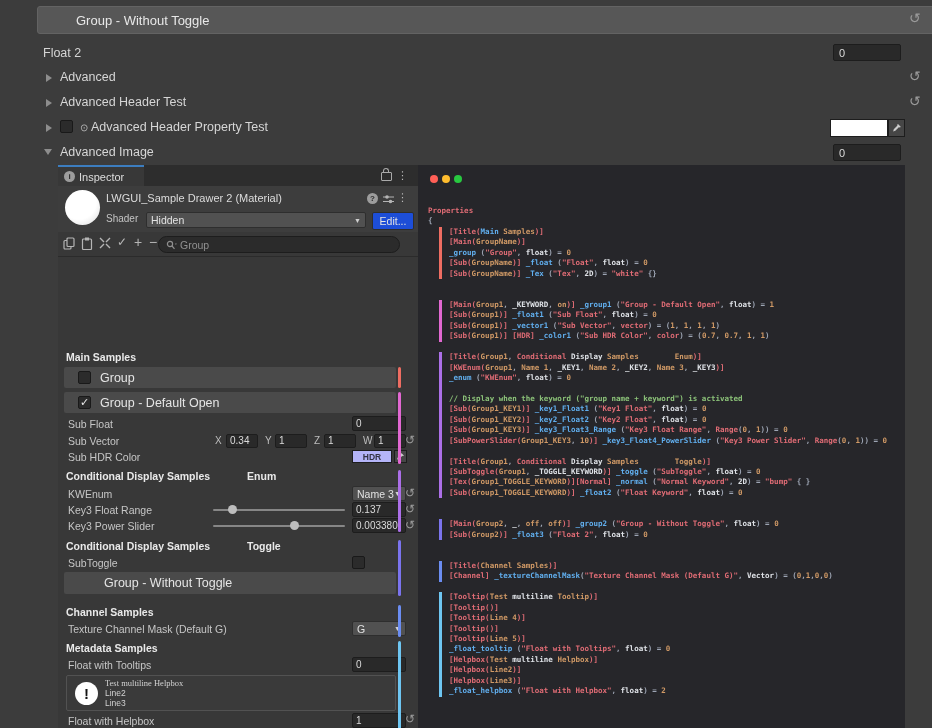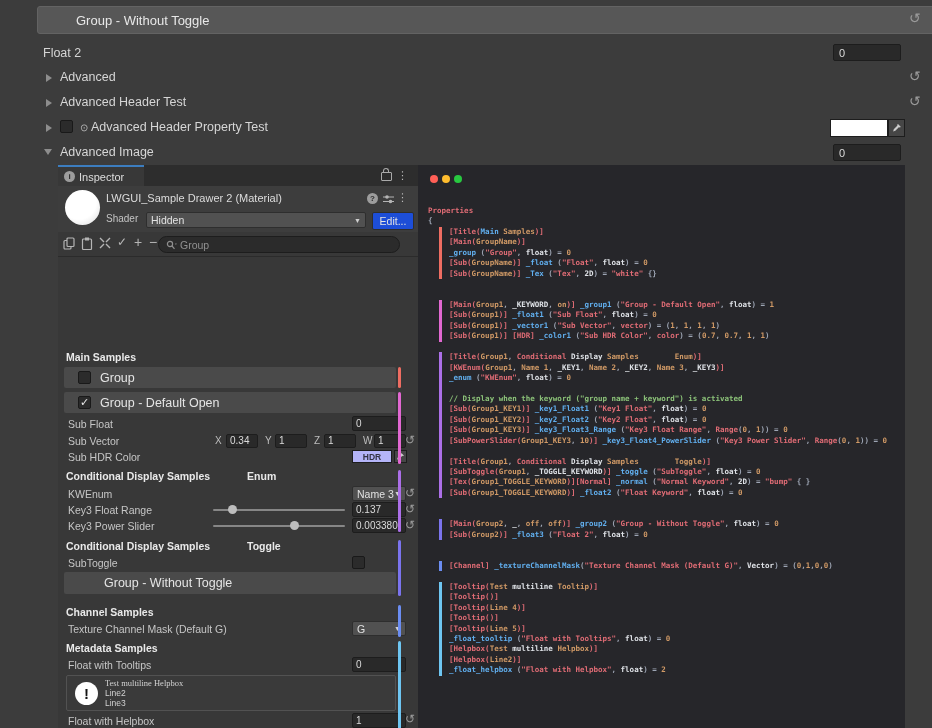--- a/index.html
+++ b/index.html
@@ -362,27 +362,29 @@
         <div class="cl ind"><i class="cbar bar-purple"></i><span class="tk-attr">[Title(</span><span class="tk-arg">Group1</span><span class="tk-pl">, </span><span class="tk-attr">Conditional</span><span class="tk-pl"> </span><span class="tk-kw">Display</span><span class="tk-pl"> </span><span class="tk-arg">Samples</span><span class="tk-pl">        </span><span class="tk-arg">Toggle</span><span class="tk-attr">)]</span></div>
         <div class="cl ind"><i class="cbar bar-purple"></i><span class="tk-attr">[SubToggle(</span><span class="tk-arg">Group1</span><span class="tk-pl">, </span><span class="tk-kw">_TOGGLE_KEYWORD</span><span class="tk-attr">)]</span><span class="tk-pl"> </span><span class="tk-id">_toggle</span><span class="tk-pl"> (</span><span class="tk-str">"SubToggle"</span><span class="tk-pl">, </span><span class="tk-kw">float</span><span class="tk-pl">) = </span><span class="tk-arg">0</span></div>
         <div class="cl ind"><i class="cbar bar-purple"></i><span class="tk-attr">[Tex(</span><span class="tk-arg">Group1_TOGGLE_KEYWORD</span><span class="tk-attr">)][Normal]</span><span class="tk-pl"> </span><span class="tk-id">_normal</span><span class="tk-pl"> (</span><span class="tk-str">"Normal Keyword"</span><span class="tk-pl">, </span><span class="tk-kw">2D</span><span class="tk-pl">) = </span><span class="tk-str">"bump"</span><span class="tk-pl"> { }</span></div>
         <div class="cl ind"><i class="cbar bar-purple"></i><span class="tk-attr">[Sub(</span><span class="tk-arg">Group1_TOGGLE_KEYWORD</span><span class="tk-attr">)]</span><span class="tk-pl"> </span><span class="tk-id">_float2</span><span class="tk-pl"> (</span><span class="tk-str">"Float Keyword"</span><span class="tk-pl">, </span><span class="tk-kw">float</span><span class="tk-pl">) = </span><span class="tk-arg">0</span></div>
         <div class="cl ind"></div>
         <div class="cl ind"></div>
         <div class="cl ind"><i class="cbar bar-indigo"></i><span class="tk-attr">[Main(</span><span class="tk-arg">Group2</span><span class="tk-pl">, </span><span class="tk-kw">_</span><span class="tk-pl">, </span><span class="tk-arg">off</span><span class="tk-pl">, </span><span class="tk-arg">off</span><span class="tk-attr">)]</span><span class="tk-pl"> </span><span class="tk-id">_group2</span><span class="tk-pl"> (</span><span class="tk-str">"Group - Without Toggle"</span><span class="tk-pl">, </span><span class="tk-kw">float</span><span class="tk-pl">) = </span><span class="tk-arg">0</span></div>
         <div class="cl ind"><i class="cbar bar-indigo"></i><span class="tk-attr">[Sub(</span><span class="tk-arg">Group2</span><span class="tk-attr">)]</span><span class="tk-pl"> </span><span class="tk-id">_float3</span><span class="tk-pl"> (</span><span class="tk-str">"Float 2"</span><span class="tk-pl">, </span><span class="tk-kw">float</span><span class="tk-pl">) = </span><span class="tk-arg">0</span></div>
         <div class="cl ind"></div>
         <div class="cl ind"></div>
+        <div class="cl ind"><i class="cbar bar-blue"></i><span class="tk-attr">[Title(</span><span class="tk-arg">Channel Samples</span><span class="tk-attr">)]</span></div>
         <div class="cl ind"><i class="cbar bar-blue"></i><span class="tk-attr">[Channel]</span><span class="tk-pl"> </span><span class="tk-id">_textureChannelMask</span><span class="tk-pl">(</span><span class="tk-str">"Texture Channel Mask (Default G)"</span><span class="tk-pl">, </span><span class="tk-kw">Vector</span><span class="tk-pl">) = (</span><span class="tk-arg">0</span><span class="tk-pl">,</span><span class="tk-arg">1</span><span class="tk-pl">,</span><span class="tk-arg">0</span><span class="tk-pl">,</span><span class="tk-arg">0</span><span class="tk-pl">)</span></div>
         <div class="cl ind"></div>
         <div class="cl ind"><i class="cbar bar-sky"></i><span class="tk-attr">[Tooltip(</span><span class="tk-arg">Test</span><span class="tk-pl"> </span><span class="tk-kw">multiline</span><span class="tk-pl"> </span><span class="tk-arg">Tooltip</span><span class="tk-attr">)]</span></div>
         <div class="cl ind"><i class="cbar bar-sky"></i><span class="tk-attr">[Tooltip()]</span></div>
         <div class="cl ind"><i class="cbar bar-sky"></i><span class="tk-attr">[Tooltip(</span><span class="tk-arg">Line 4</span><span class="tk-attr">)]</span></div>
         <div class="cl ind"><i class="cbar bar-sky"></i><span class="tk-attr">[Tooltip()]</span></div>
         <div class="cl ind"><i class="cbar bar-sky"></i><span class="tk-attr">[Tooltip(</span><span class="tk-arg">Line 5</span><span class="tk-attr">)]</span></div>
         <div class="cl ind"><i class="cbar bar-sky"></i><span class="tk-id">_float_tooltip</span><span class="tk-pl"> (</span><span class="tk-str">"Float with Tooltips"</span><span class="tk-pl">, </span><span class="tk-kw">float</span><span class="tk-pl">) = </span><span class="tk-arg">0</span></div>
         <div class="cl ind"><i class="cbar bar-sky"></i><span class="tk-attr">[Helpbox(</span><span class="tk-arg">Test</span><span class="tk-pl"> </span><span class="tk-kw">multiline</span><span class="tk-pl"> </span><span class="tk-arg">Helpbox</span><span class="tk-attr">)]</span></div>
         <div class="cl ind"><i class="cbar bar-sky"></i><span class="tk-attr">[Helpbox(</span><span class="tk-arg">Line2</span><span class="tk-attr">)]</span></div>
+        <div class="cl ind"><i class="cbar bar-sky"></i><span class="tk-attr">[Helpbox(</span><span class="tk-arg">Line3</span><span class="tk-attr">)]</span></div>
         <div class="cl ind"><i class="cbar bar-sky"></i><span class="tk-id">_float_helpbox</span><span class="tk-pl"> (</span><span class="tk-str">"Float with Helpbox"</span><span class="tk-pl">, </span><span class="tk-kw">float</span><span class="tk-pl">) = </span><span class="tk-arg">2</span></div>
       </div>
   </div>
 
 </div>
 
 </body></html>

